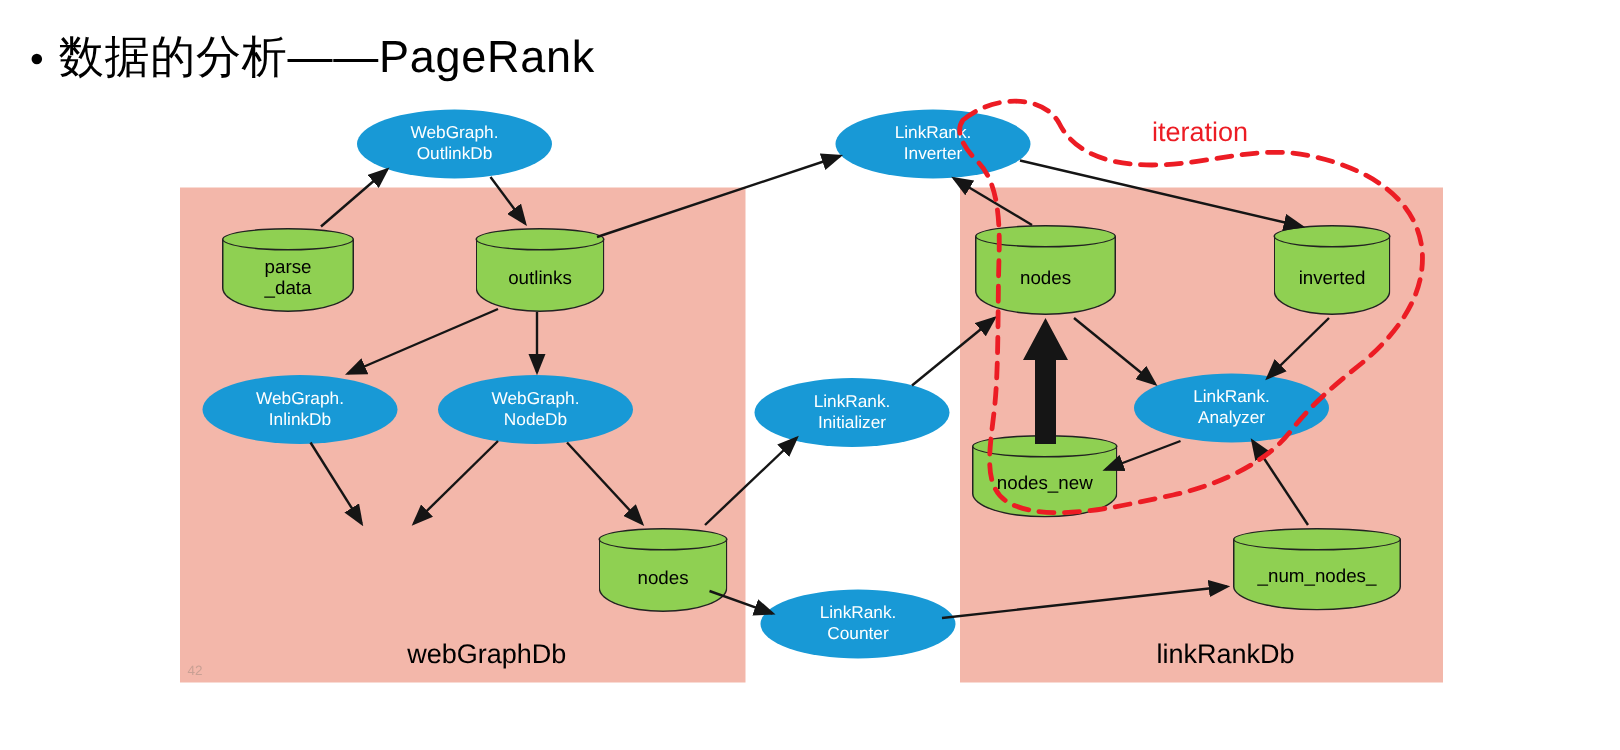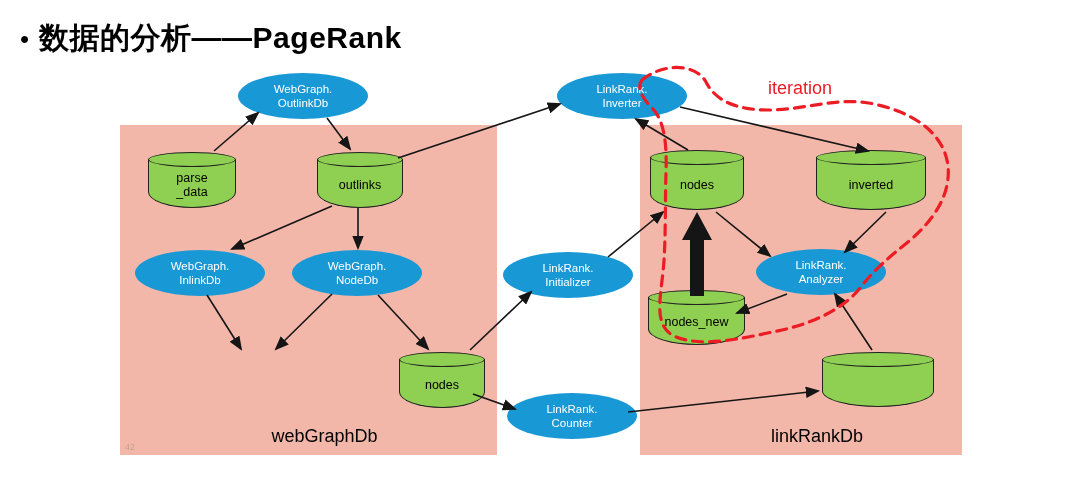--- a/index.html
+++ b/index.html
@@ -8,21 +8,21 @@
     --db:#8fd052;
     --ink:#151515;
     --iteration:#ec1c24;
   }
   *{box-sizing:border-box;}
   body{margin:0;background:#ffffff;font-family:"Liberation Sans",sans-serif;}
   .slide{position:relative;width:1080px;height:500px;background:#ffffff;overflow:hidden;}
 
   .title{position:absolute;left:20px;top:18px;display:flex;align-items:center;color:#000;}
   .title .bullet{font-size:26px;margin-right:10px;line-height:1;}
-  .title .title-text{font-size:30px;font-weight:bold;letter-spacing:.5px;}
+  .title .title-text{font-size:30px;font-weight:normal;letter-spacing:.5px;}
 
   .group-box{position:absolute;background:var(--box);z-index:1;}
   #box-web{left:120px;top:125px;width:377px;height:330px;}
   #box-link{left:640px;top:125px;width:322px;height:330px;}
   .group-label{position:absolute;left:0;right:0;bottom:8px;text-align:center;font-size:18px;color:#000;padding-left:32px;}
   .page-number{position:absolute;left:5px;bottom:3px;font-size:9px;color:#c9a094;}
 
   .process{position:absolute;width:130px;height:46px;border-radius:50%;background:var(--process);
     color:#fff;display:flex;flex-direction:column;align-items:center;justify-content:center;
     font-size:11.5px;line-height:1.25;z-index:2;text-align:center;}
@@ -114,37 +114,40 @@
       <span>nodes</span>
     </div>
   </div>
   <div class="cylinder" style="left:650px;top:150px;width:94px;height:60px">
     <div class="cyl-top"></div>
     <div class="cyl-body"></div>
     <div class="cyl-label">
       <span>nodes</span>
     </div>
   </div>
-  <div class="cylinder" style="left:816px;top:150px;width:110px;height:60px">
+  <div class="cylinder" style="left:849px;top:150px;width:78px;height:60px">
     <div class="cyl-top"></div>
     <div class="cyl-body"></div>
     <div class="cyl-label">
       <span>inverted</span>
     </div>
   </div>
   <div class="cylinder" style="left:648px;top:290px;width:97px;height:55px">
     <div class="cyl-top"></div>
     <div class="cyl-body"></div>
     <div class="cyl-label">
       <span>nodes_new</span>
     </div>
   </div>
   <div class="cylinder" style="left:822px;top:352px;width:112px;height:55px">
     <div class="cyl-top"></div>
     <div class="cyl-body"></div>
+    <div class="cyl-label">
+      <span>_num_nodes_</span>
+    </div>
   </div>
 
   <div class="iteration-label">iteration</div>
 
   <svg class="connectors" width="1080" height="500">
     <defs>
       <marker id="ah" viewBox="0 0 10 8" refX="8.5" refY="4" markerWidth="9" markerHeight="7.2" orient="auto">
         <path d="M0,0 L10,4 L0,8 z" fill="#151515"></path>
       </marker>
     </defs>

